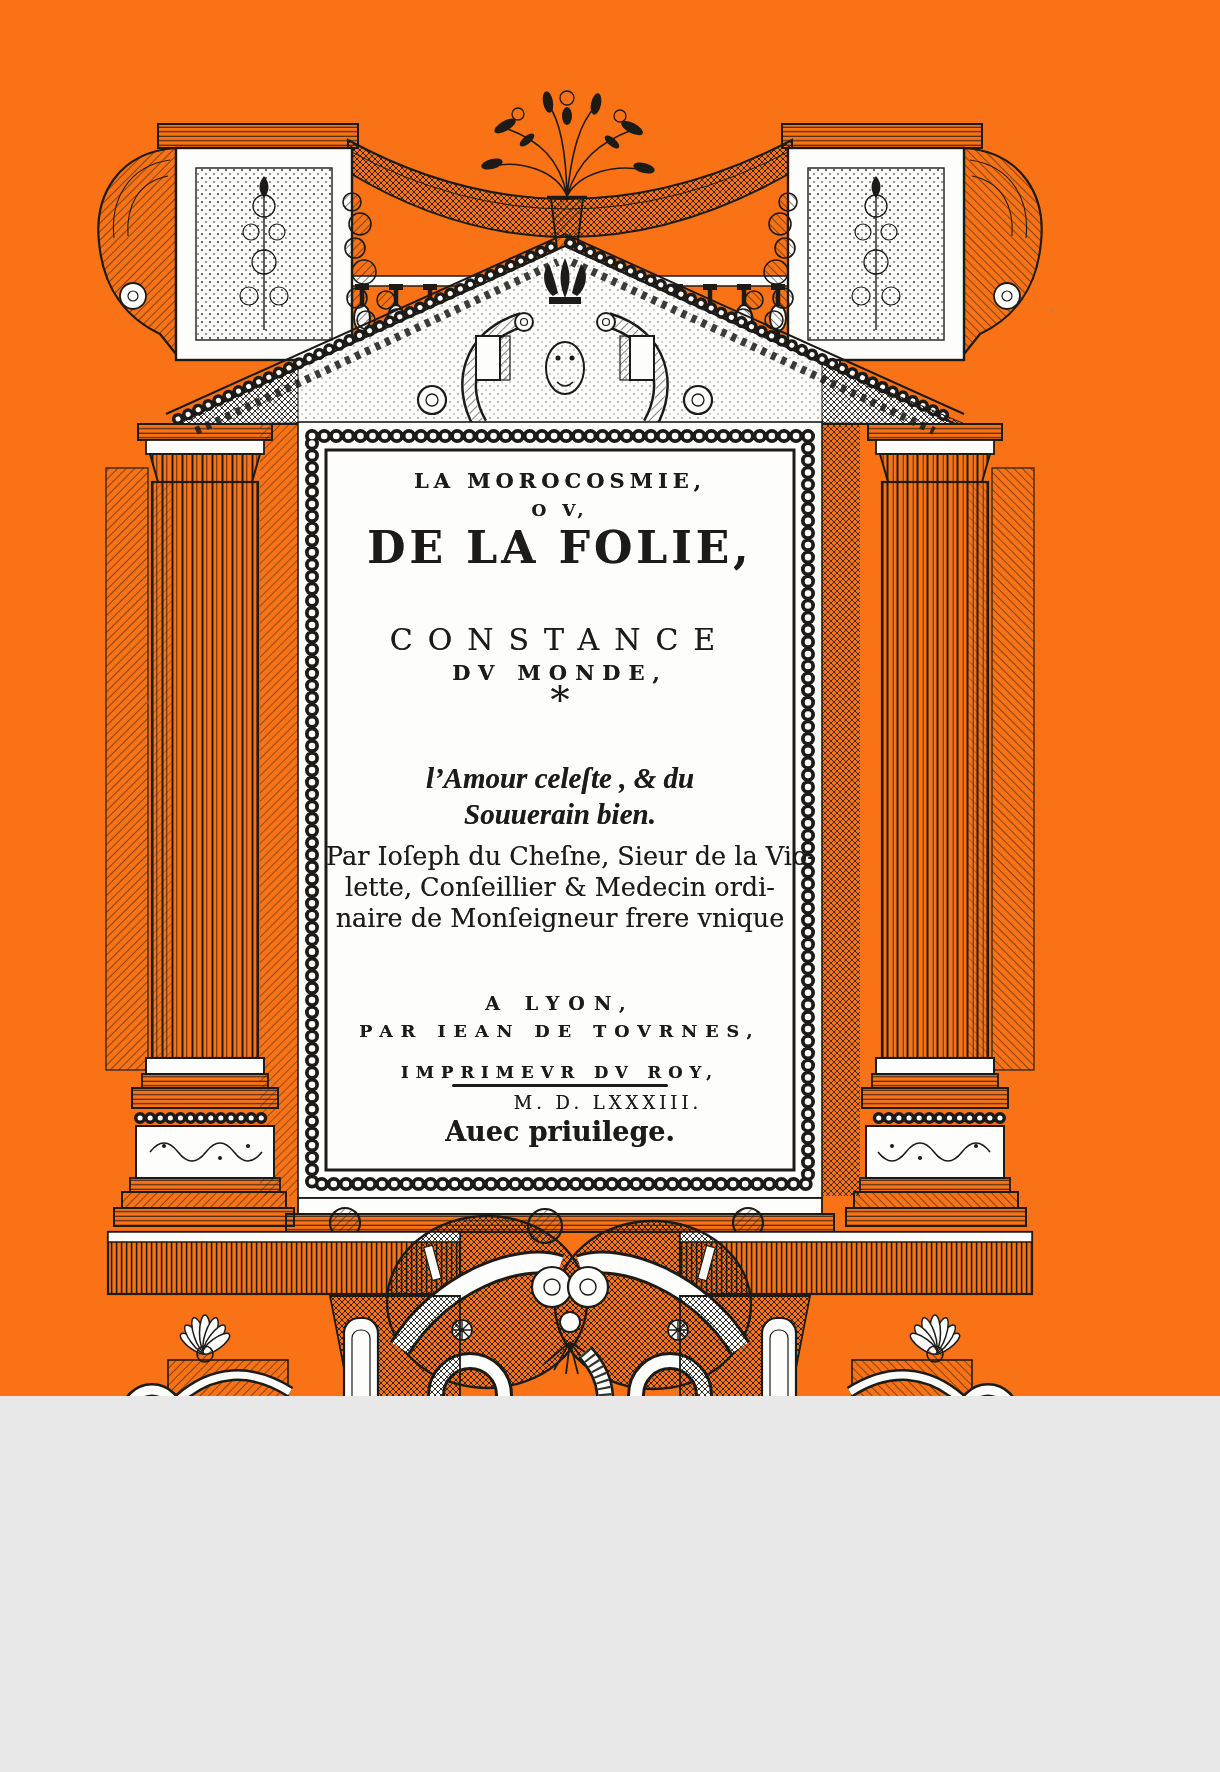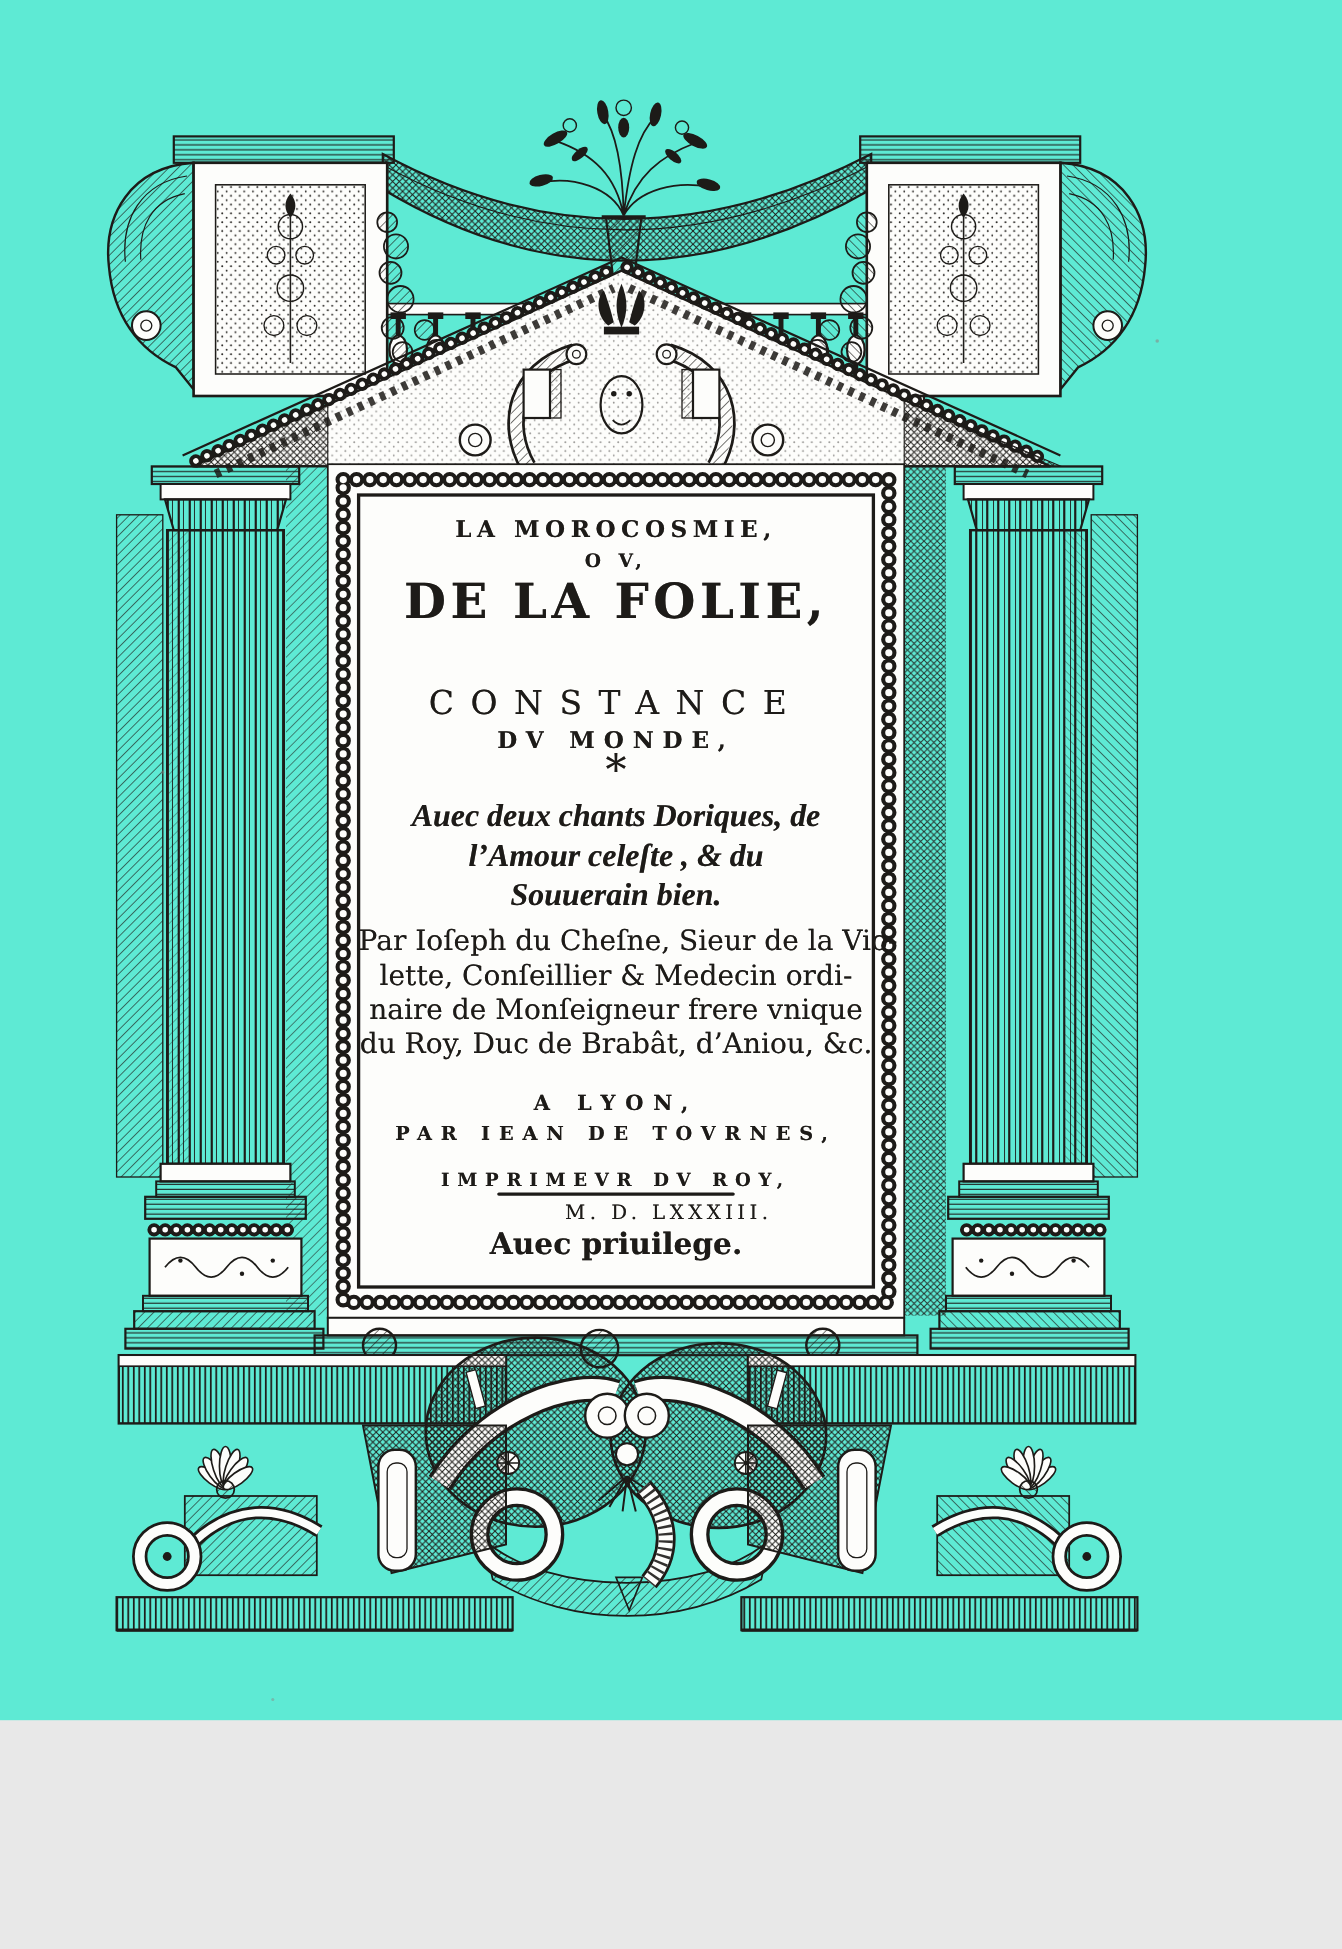--- a/index.html
+++ b/index.html
@@ -1,20 +1,20 @@
 <!DOCTYPE html>
 <html><head>
 <meta charset="utf-8">
 <style>
   html,body{margin:0;padding:0;background:#e8e8e8;}
   .page{
     position:relative;
-    width:1220px;height:1564px;
+    width:1220px;height:1396px;
     margin:0 auto;
-    background:#5eead4;
+    background:#f97316;
     overflow:hidden;
     font-family:"DejaVu Serif","Liberation Serif",serif;
     color:#1d1b18;
   }
   .engraving{position:absolute;left:0;top:0;width:1220px;height:1772px;}
   .text-panel{
     position:absolute;left:326px;top:450px;width:468px;height:720px;
   }
   .tline{
     position:absolute;left:0;width:100%;
@@ -320,28 +320,26 @@
   </svg>
 
   <div class="text-panel">
     <div class="tline caps half-title">LA MOROCOSMIE,</div>
     <div class="tline ou-line">O V,</div>
     <div class="tline caps main-title">DE LA FOLIE,</div>
     <div class="tline sub2">CONSTANCE</div>
     <div class="tline sub3">DV MONDE,</div>
     <div class="tline ornament">*</div>
 
-    <div class="tline arg arg1">Auec deux chants Doriques, de</div>
     <div class="tline arg arg2">l’Amour celeſte , &amp; du</div>
     <div class="tline arg arg3">Souuerain bien.</div>
 
     <div class="tline auth auth1">Par Ioſeph du Cheſne, Sieur de la Vio-</div>
     <div class="tline auth auth2">lette, Conſeillier &amp; Medecin ordi-</div>
     <div class="tline auth auth3">naire de Monſeigneur frere vnique</div>
-    <div class="tline auth auth4">du Roy, Duc de Brabât, d’Aniou, &amp;c.</div>
 
     <div class="tline lyon">A LYON,</div>
     <div class="tline tournes">PAR IEAN DE TOVRNES,</div>
     <div class="tline imprimeur">IMPRIMEVR DV ROY,</div>
     <div class="date-rule"></div>
     <div class="tline date">M. D. LXXXIII.</div>
     <div class="tline privilege">Auec priuilege.</div>
   </div>
 </div>
 

